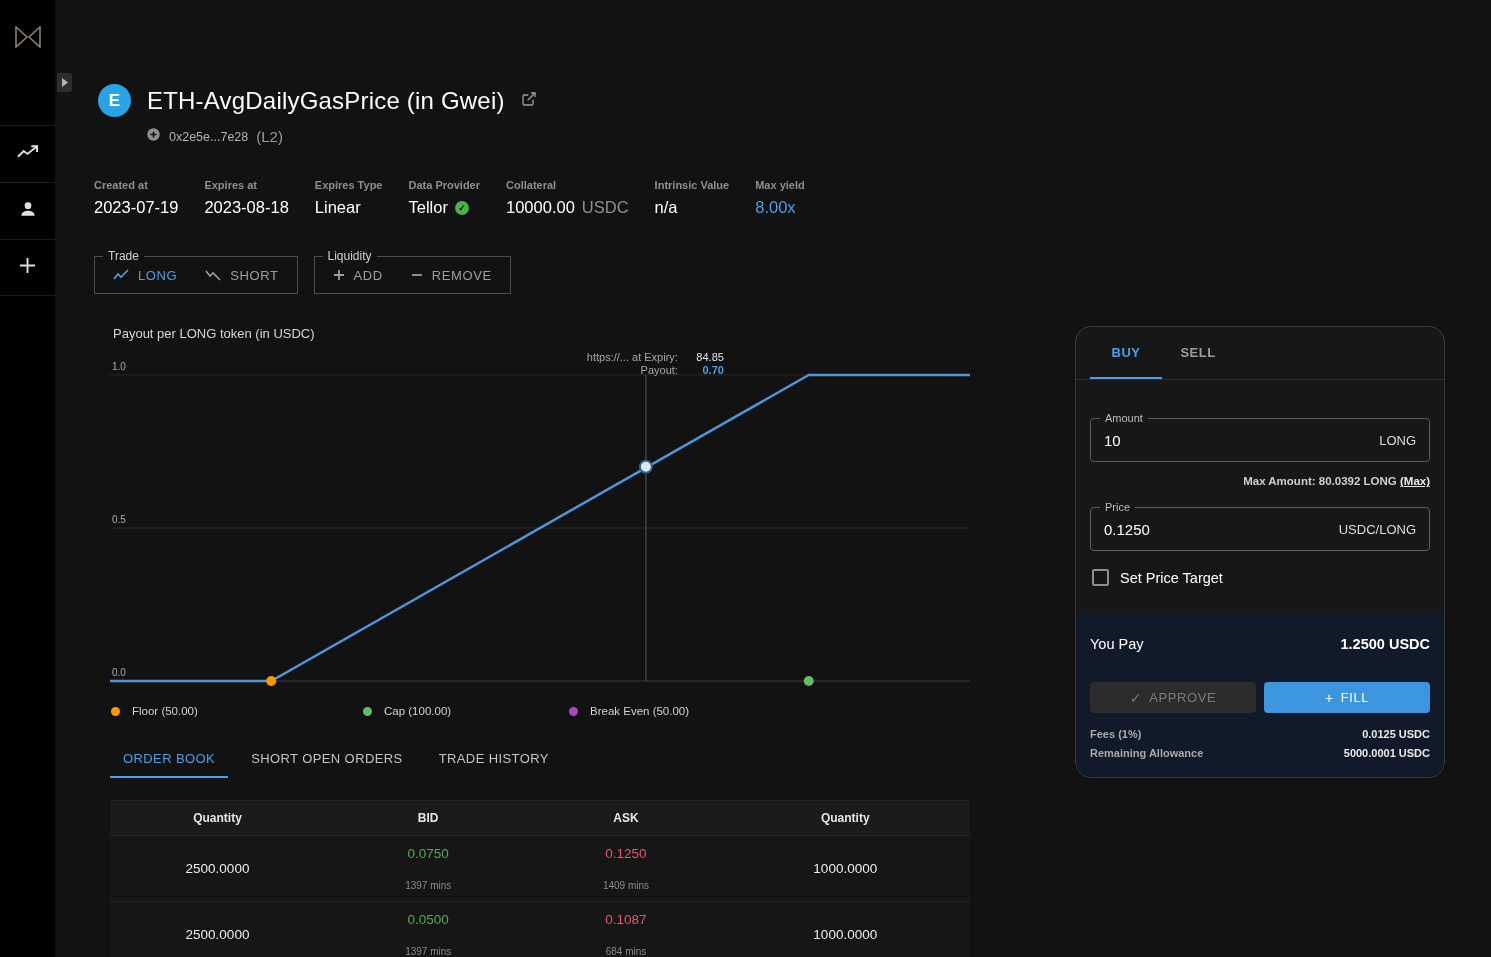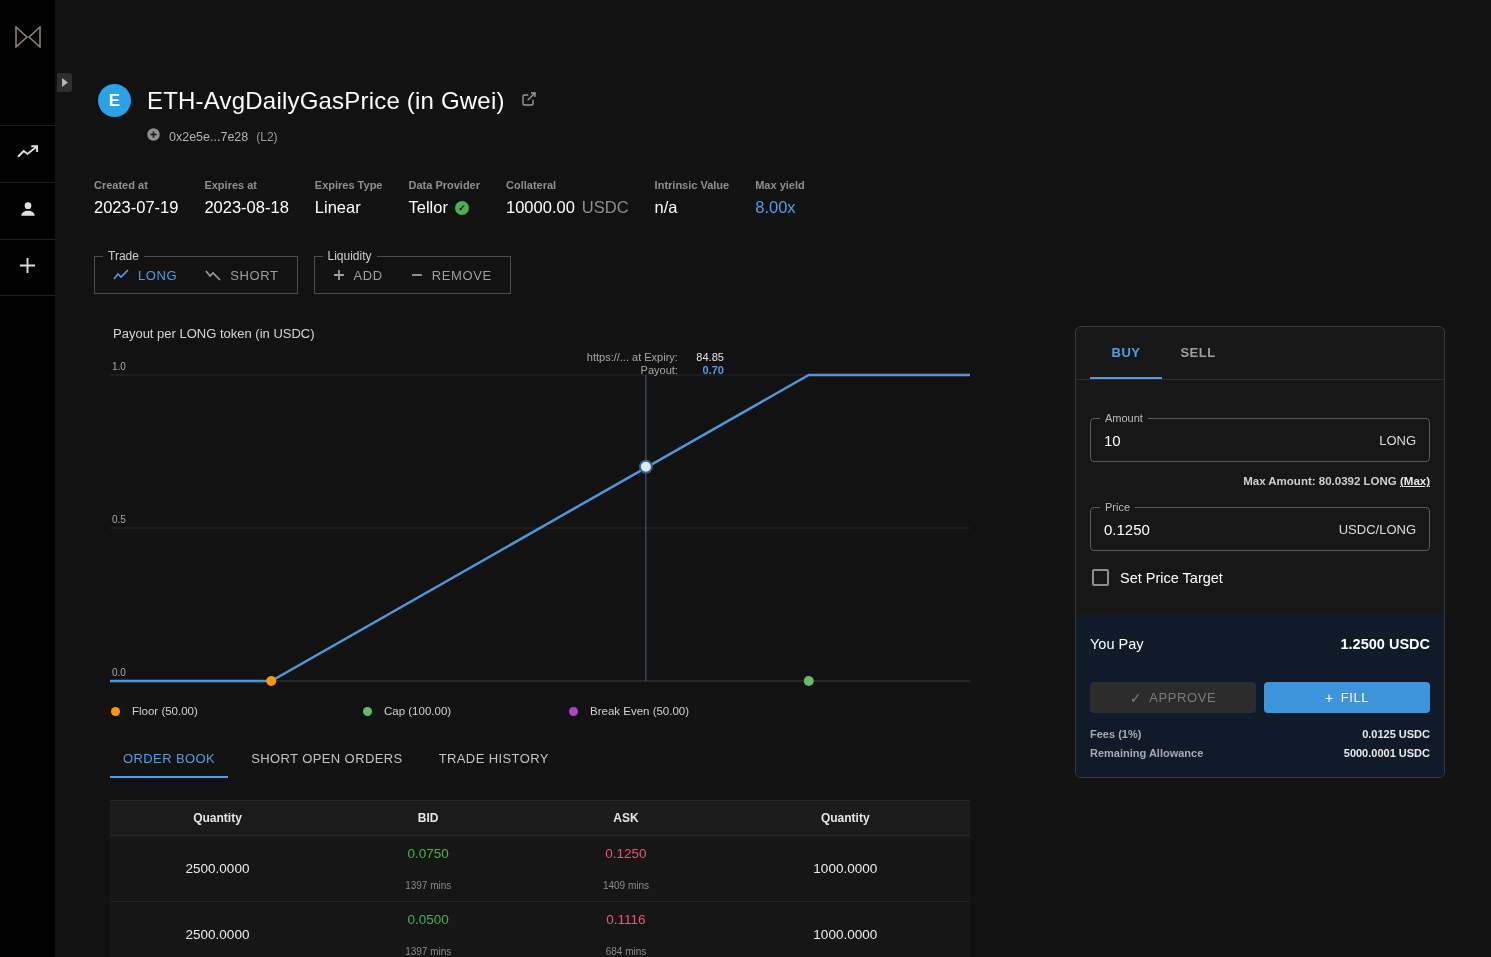--- a/index.html
+++ b/index.html
@@ -21,21 +21,21 @@
                 border:none; border-radius:0 3px 3px 0; color:#b5b5b5; display:flex; align-items:center;
                 justify-content:center; cursor:pointer; padding:0; }
 
   .header { margin:84px 0 0 43px; display:flex; align-items:center; gap:16px; }
   .avatar { width:33px; height:33px; border-radius:50%; display:flex; align-items:center;
             justify-content:center; font-size:17px; font-weight:700; color:#fff; }
   .page-title { font-size:24px; font-weight:400; color:#fdfdfd; letter-spacing:.2px; }
 
   .addr-row { margin:10px 0 0 91px; display:flex; align-items:center; gap:8px; }
   .addr { font-size:12.5px; color:#b3b3b3; }
-  .l2 { font-size:12px; color:#9a9a9a; }
+  .l2 { font-size:15px; color:#9a9a9a; }
 
   .info-row { margin:33px 0 0 39px; display:flex; gap:26px; }
   .info-label { font-size:11px; color:#8f8f8f; margin-bottom:7px;font-weight:bold; }
   .info-value { font-size:16.5px; color:#fff; display:flex; align-items:center; gap:7px; font-weight:500; }
   .info-value .unit { color:#8f8f8f; font-weight:400; }
   .info-value.blue { color:var(--accent); }
   .verified-badge { width:14px; height:14px; border-radius:50%; background:var(--verified);
                     color:#0e0e0e; font-size:9px; display:inline-flex; align-items:center; justify-content:center; font-weight:700; }
 
   .tab-groups { margin:39px 0 0 39px; display:flex; gap:16px; }
@@ -78,21 +78,21 @@
              border-top:1px solid #272727; border-bottom:1px solid #272727; height:36px; align-items:center; }
   .ob-head div { text-align:center; font-size:12px; font-weight:700; color:#e6e6e6; }
   .ob-row { display:grid; grid-template-columns:25% 24% 22% 29%; background:#161616;
             border-bottom:1px solid #242424; height:66px; align-items:center; cursor:pointer; }
   .cell { text-align:center; font-size:13.5px; color:#ececec; font-weight:500; }
   .cell .time { font-size:10px; color:#8a8a8a; margin-top:19px; font-weight:400; }
   .cell .val.bid { color:var(--bid); }
   .cell .val.ask { color:var(--ask); }
 
   
-  .panel { width:370px; margin-left:105px; border:1px solid #3a3a3a; border-radius:6px;
+  .panel { width:370px; margin-left:105px; border:1px solid #3a3a3a; border-radius:16px;
            background:#171717; overflow:hidden; }
   .panel-tabs { display:flex; height:53px; border-bottom:1px solid #2c2c2c; padding-left:14px; }
   .p-tab { width:72px; display:flex; align-items:center; justify-content:center; font-size:13px;
            font-weight:700; letter-spacing:.5px; color:#9e9e9e; border-bottom:2px solid transparent; cursor:pointer; }
   .p-tab.active { color:var(--accent); border-bottom-color:var(--accent); }
 
   .panel-body { padding:38px 14px 0; }
   .outlined { position:relative; border:1px solid #5a5a5a; border-radius:4px; height:44px;
               display:flex; align-items:center; justify-content:space-between; padding:0 13px; }
   .outlined .ol-label { position:absolute; top:-7px; left:9px; background:#171717; padding:0 5px;
@@ -334,21 +334,21 @@
             <div class="cell">1000.0000</div>
           </div>
 
           <div class="ob-row">
             <div class="cell">2500.0000</div>
             <div class="cell">
               <div class="val bid">0.0500</div>
               <div class="time">1397 mins</div>
             </div>
             <div class="cell">
-              <div class="val ask">0.1116</div>
+              <div class="val ask">0.1087</div>
               <div class="time">684 mins</div>
             </div>
             <div class="cell">1000.0000</div>
           </div>
         </div>
       </div>
 
       <div class="panel">
         <div class="panel-tabs">
           <div class="p-tab active">BUY</div>

